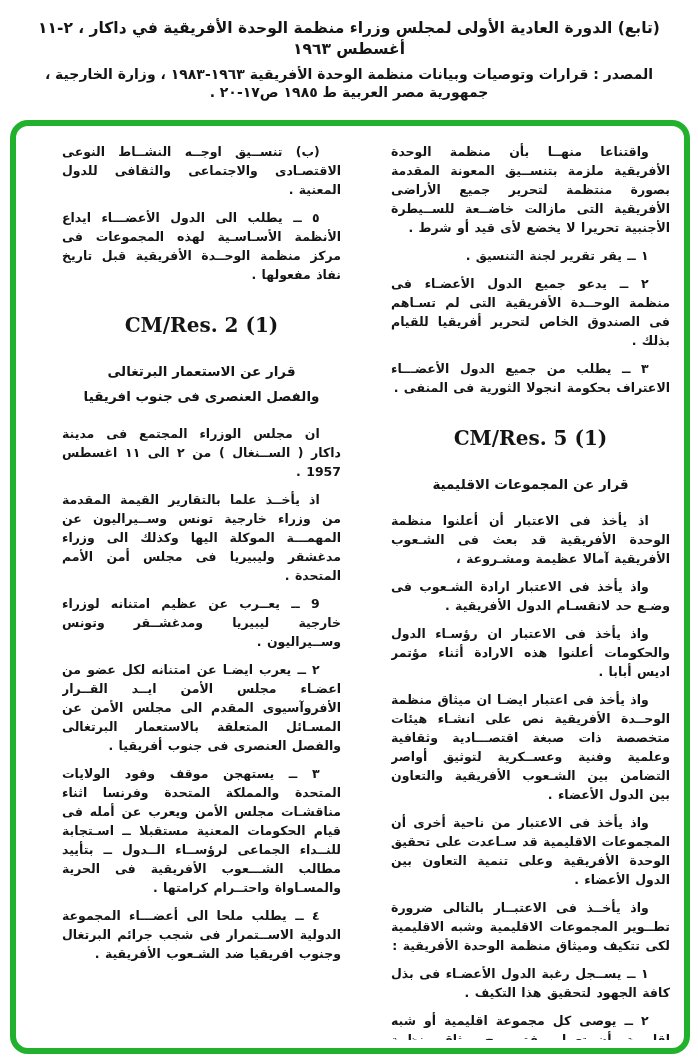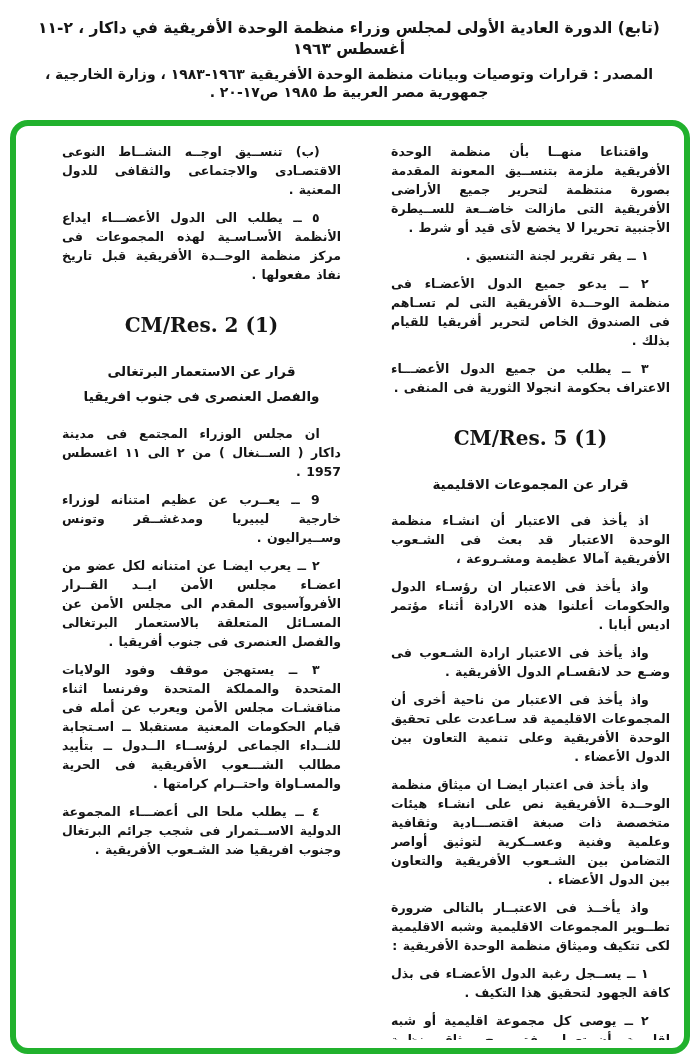--- a/index.html
+++ b/index.html
@@ -96,38 +96,39 @@
 <main class="doc-frame">
   <div class="columns">
 
     <section class="col">
       <p class="para">واقتناعا منهــا بأن منظمة الوحدة الأفريقية ملزمة بتنســيق المعونة المقدمة بصورة منتظمة لتحرير جميع الأراضى الأفريقية التى مازالت خاضــعة للســيطرة الأجنبية تحريرا لا يخضع لأى قيد أو شرط .</p>
       <p class="para">١ ــ يقر تقرير لجنة التنسيق .</p>
       <p class="para">٢ ــ يدعو جميع الدول الأعضـاء فى منظمة الوحــدة الأفريقية التى لم تسـاهم فى الصندوق الخاص لتحرير أفريقيا للقيام بذلك .</p>
       <p class="para">٣ ــ يطلب من جميع الدول الأعضـــاء الاعتراف بحكومة انجولا الثورية فى المنفى .</p>
       <div class="res-label">CM/Res. 5 (1)</div>
       <h2 class="res-title">قرار عن المجموعات الاقليمية</h2>
-      <p class="para">اذ يأخذ فى الاعتبار أن انشـاء منظمة الوحدة الاعتبار قد بعث فى الشـعوب الأفريقية آمالا عظيمة ومشـروعة ،</p>
+      <p class="para">اذ يأخذ فى الاعتبار أن أعلنوا منظمة الوحدة الأفريقية قد بعث فى الشـعوب الأفريقية آمالا عظيمة ومشـروعة ،</p>
+      <p class="para">واذ يأخذ فى الاعتبار ارادة الشـعوب فى وضـع حد لانقسـام الدول الأفريقية .</p>
       <p class="para">واذ يأخذ فى الاعتبار ان رؤسـاء الدول والحكومات أعلنوا هذه الارادة أثناء مؤتمر اديس أبابا .</p>
-      <p class="para">واذ يأخذ فى الاعتبار ارادة الشـعوب فى وضـع حد لانقسـام الدول الأفريقية .</p>
+      <p class="para">واذ يأخذ فى اعتبار ايضـا ان ميثاق منظمة الوحــدة الأفريقية نص على انشـاء هيئات متخصصة ذات صبغة اقتصـــادية وثقافية وعلمية وفنية وعســكرية لتوثيق أواصر التضامن بين الشـعوب الأفريقية والتعاون بين الدول الأعضاء .</p>
       <p class="para">واذ يأخذ فى الاعتبار من ناحية أخرى أن المجموعات الاقليمية قد سـاعدت على تحقيق الوحدة الأفريقية وعلى تنمية التعاون بين الدول الأعضاء .</p>
-      <p class="para">واذ يأخذ فى اعتبار ايضـا ان ميثاق منظمة الوحــدة الأفريقية نص على انشـاء هيئات متخصصة ذات صبغة اقتصـــادية وثقافية وعلمية وفنية وعســكرية لتوثيق أواصر التضامن بين الشـعوب الأفريقية والتعاون بين الدول الأعضاء .</p>
       <p class="para">واذ يأخــذ فى الاعتبــار بالتالى ضرورة تطــوير المجموعات الاقليمية وشبه الاقليمية لكى تتكيف وميثاق منظمة الوحدة الأفريقية :</p>
       <p class="para">١ ــ يســجل رغبة الدول الأعضـاء فى بذل كافة الجهود لتحقيق هذا التكيف .</p>
       <p class="para">٢ ــ يوصى كل مجموعة اقليمية أو شبه اقليمية بأن تعمل وفق روح ميثاق منظمة الوحدة الأفريقية مع الوفاء بالمعايير الآتية :</p>
 
     </section>
 
     <section class="col">
       <p class="para">(ب) تنســيق اوجــه النشــاط النوعى الاقتصـادى والاجتماعى والثقافى للدول المعنية .</p>
       <p class="para">٥ ــ يطلب الى الدول الأعضـــاء ايداع الأنظمة الأسـاسـية لهذه المجموعات فى مركز منظمة الوحــدة الأفريقية قبل تاريخ نفاذ مفعولها .</p>
       <div class="res-label">CM/Res. 2 (1)</div>
       <h2 class="res-title"><span>قرار عن الاستعمار البرتغالى</span><br>
       <span>والفصل العنصرى فى جنوب افريقيا</span></h2>
       <p class="para">ان مجلس الوزراء المجتمع فى مدينة داكار ( الســنغال ) من ٢ الى ١١ اغسطس 1957 .</p>
+      <p class="para">اذ يأخــذ علما بالتقارير القيمة المقدمة من وزراء خارجية تونس وســيراليون عن المهمـــة الموكلة اليها وكذلك الى وزراء مدغشقر وليبيريا فى مجلس أمن الأمم المتحدة .</p>
       <p class="para">9 ــ يعــرب عن عظيم امتنانه لوزراء خارجية ليبيريا ومدغشــقر وتونس وســيراليون .</p>
       <p class="para">٢ ــ يعرب ايضـا عن امتنانه لكل عضو من اعضـاء مجلس الأمن ايــد القــرار الأفروآسيوى المقدم الى مجلس الأمن عن المسـائل المتعلقة بالاستعمار البرتغالى والفصل العنصرى فى جنوب أفريقيا .</p>
       <p class="para">٣ ــ يستهجن موقف وفود الولايات المتحدة والمملكة المتحدة وفرنسا اثناء مناقشـات مجلس الأمن ويعرب عن أمله فى قيام الحكومات المعنية مستقبلا ــ اسـتجابة للنــداء الجماعى لرؤســاء الــدول ــ بتأييد مطالب الشـــعوب الأفريقية فى الحرية والمسـاواة واحتــرام كرامتها .</p>
       <p class="para">٤ ــ يطلب ملحا الى أعضـــاء المجموعة الدولية الاســتمرار فى شجب جرائم البرتغال وجنوب افريقيا ضد الشـعوب الأفريقية .</p>
 
     </section>
 
   </div>
 </main>
 

